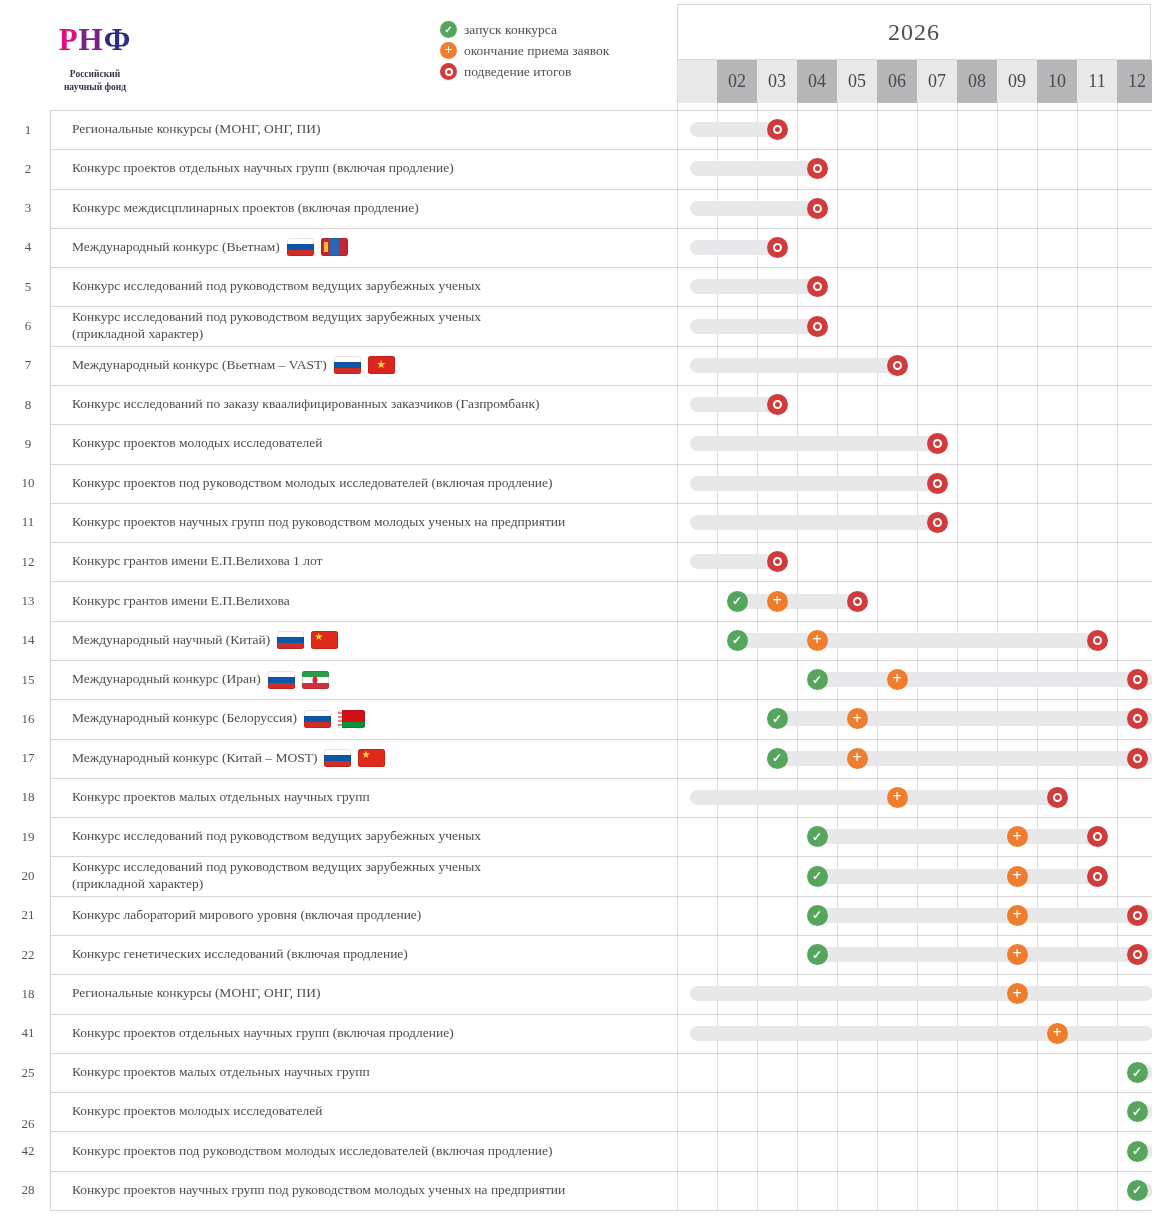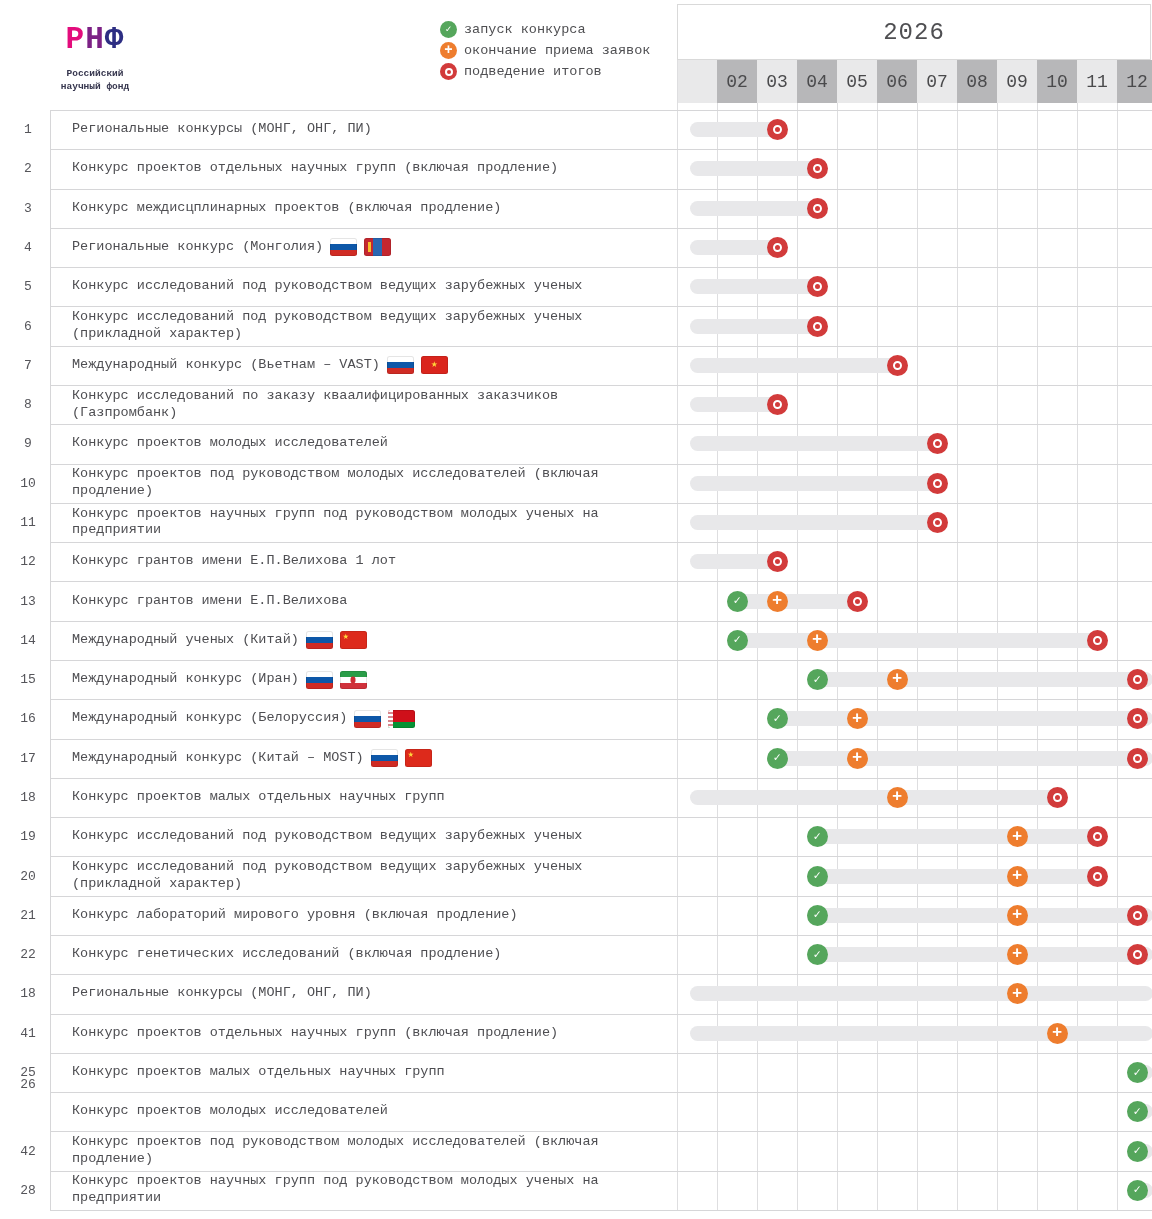--- a/index.html
+++ b/index.html
@@ -1,18 +1,18 @@
 <!DOCTYPE html>
 <html><head>
 <meta charset="utf-8">
 <style>
   html,body{margin:0;padding:0;background:#fff;}
   #canvas{
     position:relative;width:1152px;height:1219px;overflow:hidden;background:#fff;
-    font-family:Liberation Mono, monospace;
+    font-family:Liberation Serif, serif;
   }
   
   #logo{position:absolute;left:40px;top:24px;width:110px;text-align:center;}
   #logo .brand{font-size:31px;font-weight:800;letter-spacing:1px;line-height:1;}
   #logo .brand .l1{color:#e30c7c;}
   #logo .brand .l2{color:#7c2185;}
   #logo .brand .l3{color:#2d2e83;}
   #logo .sub{font-size:9.5px;font-weight:700;color:#35354d;line-height:1.35;white-space:pre-line;margin-top:13px;}
   
   #legend{position:absolute;left:440px;top:21px;display:flex;flex-direction:column;gap:4px;}
@@ -162,21 +162,21 @@
       <div class="row-num" style="top: 149.286px; height: 39.2857px;">2</div>
       <div class="row-label" style="top: 149.286px; height: 39.2857px;">
         <div class="txt">Конкурс проектов отдельных научных групп (включая продление)</div>
       </div>
       <div class="row-num" style="top: 188.571px; height: 39.2857px;">3</div>
       <div class="row-label" style="top: 188.571px; height: 39.2857px;">
         <div class="txt">Конкурс междисцплинарных проектов (включая продление)</div>
       </div>
       <div class="row-num" style="top: 227.857px; height: 39.2857px;">4</div>
       <div class="row-label" style="top: 227.857px; height: 39.2857px;">
-        <div class="txt">Региональные конкурс (Монголия)</div>
+        <div class="txt">Международный конкурс (Вьетнам)</div>
         <div class="flag flag-ru"></div>
         <div class="flag flag-mn"></div>
       </div>
       <div class="row-num" style="top: 267.143px; height: 39.2857px;">5</div>
       <div class="row-label" style="top: 267.143px; height: 39.2857px;">
         <div class="txt">Конкурс исследований под руководством ведущих зарубежных ученых</div>
       </div>
       <div class="row-num" style="top: 306.429px; height: 39.2857px;">6</div>
       <div class="row-label" style="top: 306.429px; height: 39.2857px;">
         <div class="txt">Конкурс исследований под руководством ведущих зарубежных ученых
@@ -207,21 +207,21 @@
       <div class="row-num" style="top: 542.143px; height: 39.2857px;">12</div>
       <div class="row-label" style="top: 542.143px; height: 39.2857px; align-items: center;">
         <div class="txt">Конкурс грантов имени Е.П.Велихова 1 лот</div>
       </div>
       <div class="row-num" style="top: 581.429px; height: 39.2857px;">13</div>
       <div class="row-label" style="top: 581.429px; height: 39.2857px;">
         <div class="txt">Конкурс грантов имени Е.П.Велихова</div>
       </div>
       <div class="row-num" style="top: 620.714px; height: 39.2857px;">14</div>
       <div class="row-label" style="top: 620.714px; height: 39.2857px;">
-        <div class="txt">Международный ученых (Китай)</div>
+        <div class="txt">Международный научный (Китай)</div>
         <div class="flag flag-ru"></div>
         <div class="flag flag-cn"></div>
       </div>
       <div class="row-num" style="top: 660px; height: 39.2857px;">15</div>
       <div class="row-label" style="top: 660px; height: 39.2857px;">
         <div class="txt">Международный конкурс (Иран)</div>
         <div class="flag flag-ru"></div>
         <div class="flag flag-ir"></div>
       </div>
       <div class="row-num" style="top: 699.286px; height: 39.2857px;">16</div>
@@ -262,21 +262,21 @@
         <div class="txt">Региональные конкурсы  (МОНГ, ОНГ, ПИ)</div>
       </div>
       <div class="row-num" style="top: 1013.57px; height: 39.2857px;">41</div>
       <div class="row-label" style="top: 1013.57px; height: 39.2857px;">
         <div class="txt">Конкурс проектов отдельных научных групп (включая продление)</div>
       </div>
       <div class="row-num" style="top: 1052.86px; height: 39.2857px;">25</div>
       <div class="row-label" style="top: 1052.86px; height: 39.2857px;">
         <div class="txt">Конкурс проектов малых отдельных научных групп</div>
       </div>
-      <div class="row-num" style="top: 1065px; height: 39.2857px;">26</div>
+      <div class="row-num" style="top: 1104px; height: 39.2857px;">26</div>
       <div class="row-label" style="top: 1092.14px; height: 39.2857px;">
         <div class="txt">Конкурс проектов молодых исследователей</div>
       </div>
       <div class="row-num" style="top: 1131.43px; height: 39.2857px;">42</div>
       <div class="row-label" style="top: 1131.43px; height: 39.2857px;">
         <div class="txt">Конкурс проектов под руководством молодых исследователей (включая продление)</div>
       </div>
       <div class="row-num" style="top: 1170.71px; height: 39.2857px;">28</div>
       <div class="row-label" style="top: 1170.71px; height: 39.2857px;">
         <div class="txt">Конкурс проектов научных групп под руководством молодых ученых на предприятии</div>

